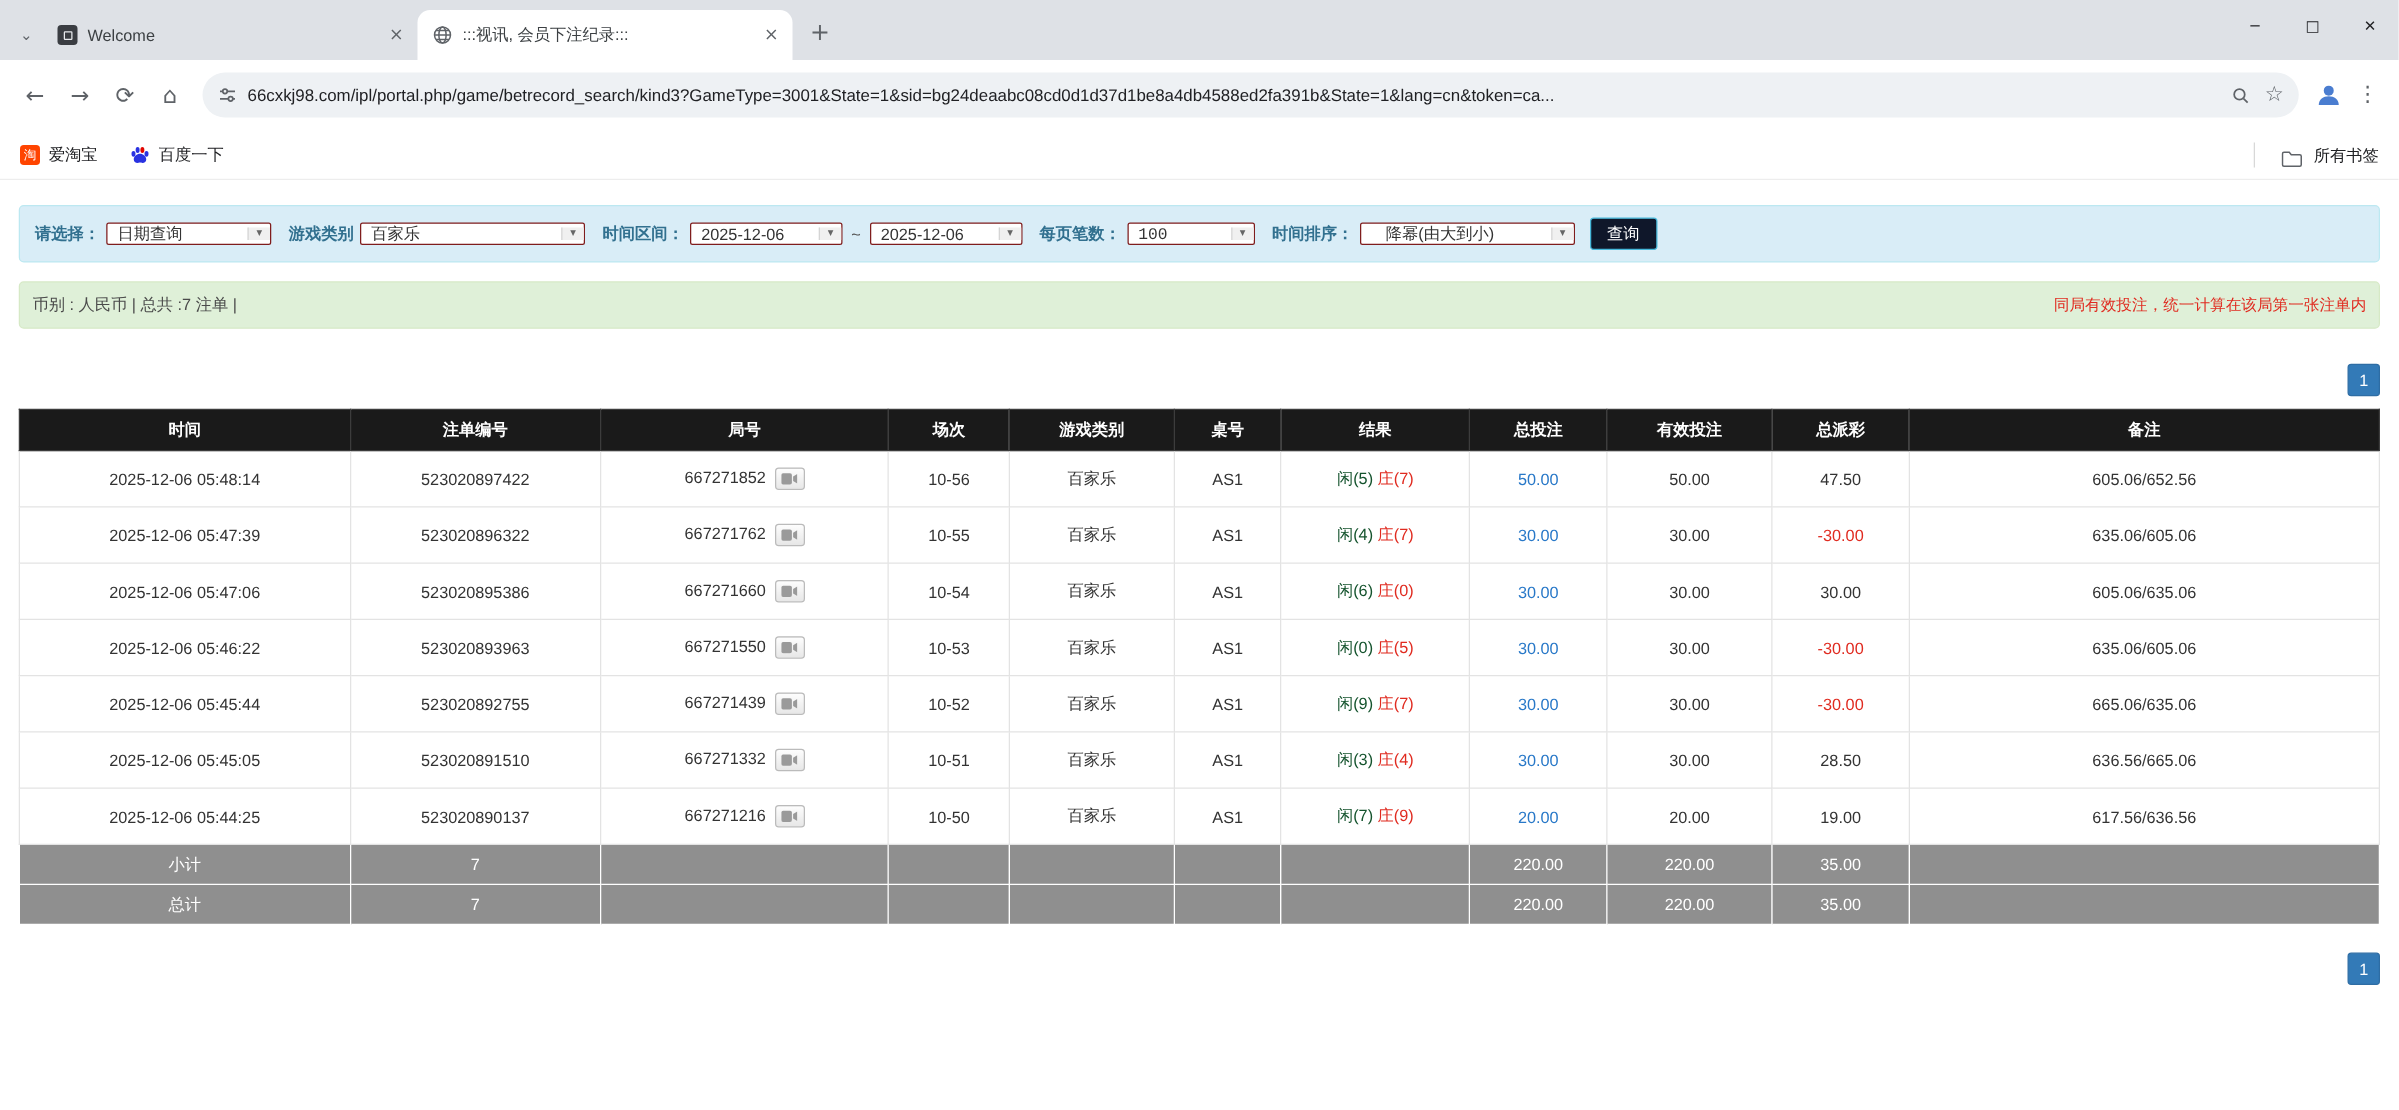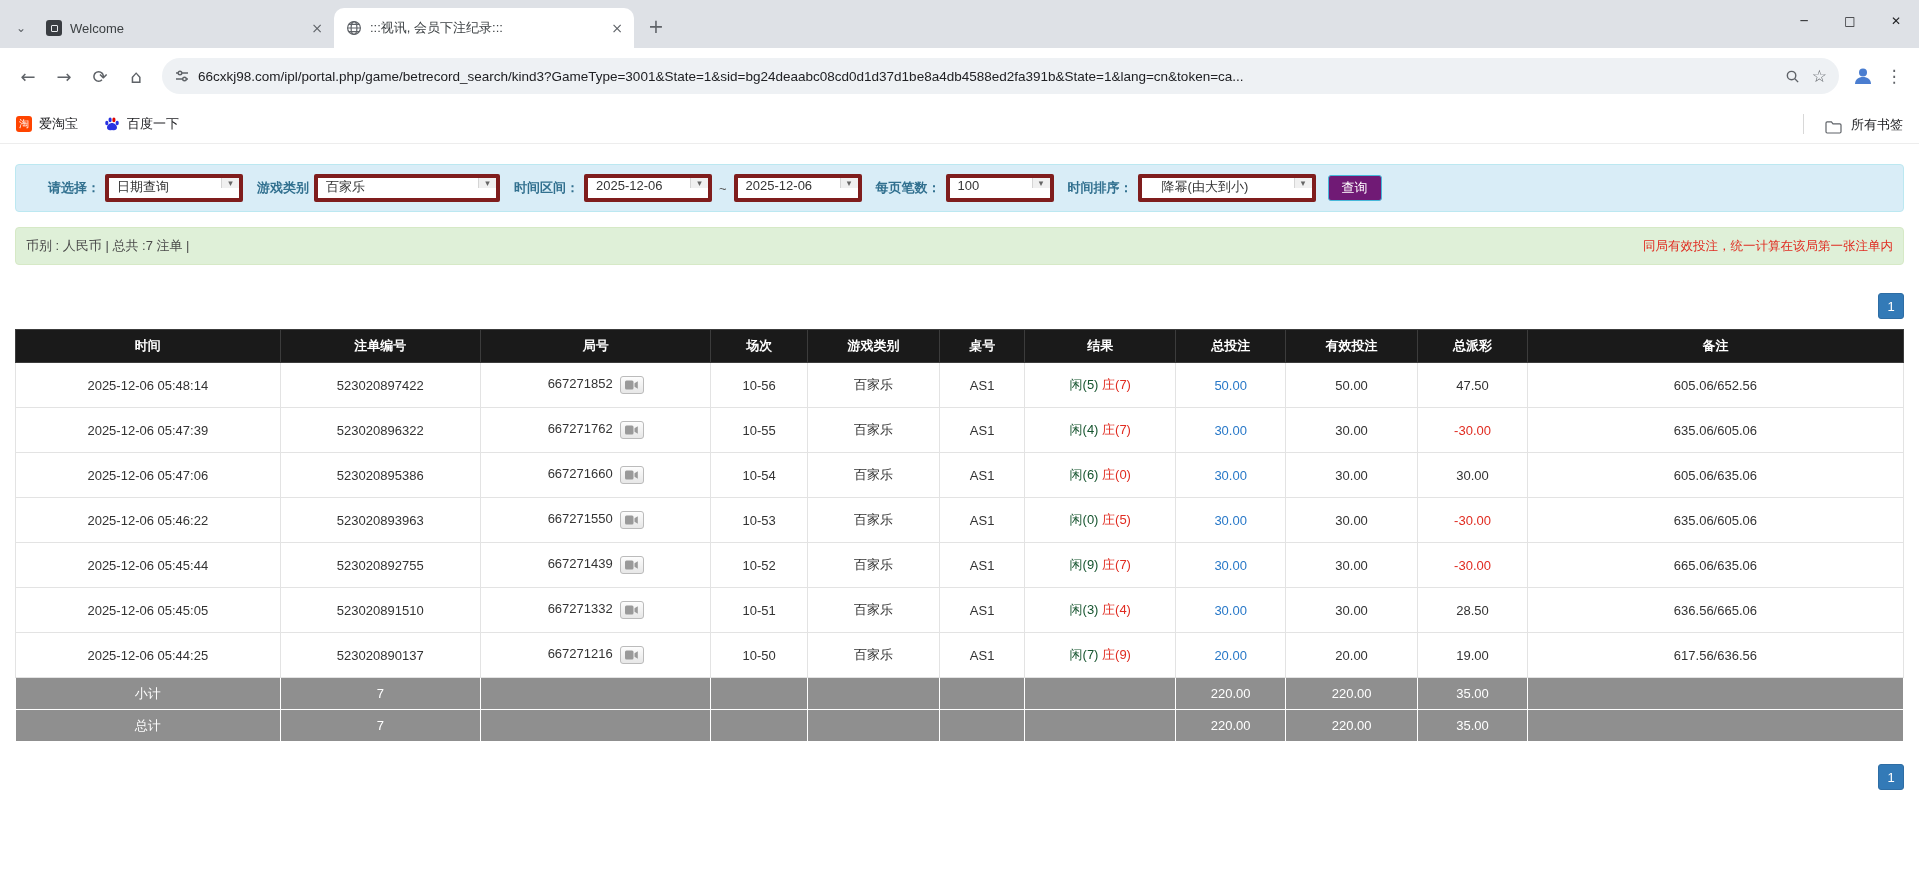--- a/index.html
+++ b/index.html
@@ -35,31 +35,31 @@
   .tao-ico { width: 16px; height: 16px; background: #ff4400; border-radius: 3px; color: #fff; font-size: 10px; display: flex; align-items: center; justify-content: center; }
   .bm-right { margin-left: auto; display: flex; align-items: flex-end; gap: 9px; cursor: pointer; }
   .bm-divider { width: 1px; height: 20px; background: #d8d8d8; margin-right: 12px; }
 
   
   .page { padding: 20px 15px 0 15px; }
   .page-title { font-size: 17px; font-weight: 400; color: #333; margin-bottom: 13px; }
 
   .filter-bar { background: #d9edf7; border: 1px solid #bce8f1; border-radius: 4px; padding: 9px 8px; display: flex; align-items: center; font-size: 13px; }
   .flabel { color: #31708f; font-weight: bold; margin: 0 5px 0 14px; white-space: nowrap; }
-  .flabel.first { margin-left: 24px; }
-  .select { display: inline-flex; align-items: flex-start; height: 28px; border: 4px solid #7f1d1d; border-radius: 2px; background: #fff; cursor: pointer; }
+  .flabel.first { margin-left: 4px; }
+  .select { display: inline-flex; align-items: center; height: 18px; border: 1px solid #7f1d1d; border-radius: 2px; background: #fff; cursor: pointer; }
   .sel-text { display: flex; align-items: center; padding: 0 8px; color: #333; white-space: nowrap; }
   .sel-arrow { width: 18px; display: flex; align-items: center; justify-content: center; background: #f0f0f0; border-left: 1px solid #d5d5d5; color: #666; font-size: 9px; }
   .sel-query .sel-text { width: 112px; }
   .sel-game  .sel-text { width: 160px; }
   .sel-date  .sel-text { width: 102px; }
-  .sel-pp    .sel-text { width: 82px; }
+  .sel-pp    .sel-text { width: 82px; font-family: Liberation Mono, monospace; }
   .sel-sort  .sel-text { width: 140px; margin-left: 12px; }
   .tilde { color: #555; margin: 0 7px; }
-  .btn-search { margin-left: 12px; height: 26px; padding: 0 13px; background: #701a75; border: 1px solid #46b8da; border-radius: 3px; color: #fff; font-size: 13px; cursor: pointer; }
+  .btn-search { margin-left: 12px; height: 26px; padding: 0 13px; background: #0f172a; border: 1px solid #46b8da; border-radius: 3px; color: #fff; font-size: 13px; cursor: pointer; }
 
   .info-bar { margin-top: 15px; background: #dff0d8; border: 1px solid #d6e9c6; border-radius: 4px; padding: 9px 10px; display: flex; align-items: center; justify-content: space-between; font-size: 13px; color: #4a4a4a; }
   .info-notice { color: #e02b20; font-size: 12.5px; }
 
   .pager { display: flex; justify-content: flex-end; margin: 28px 0 10px 0; }
   .pager.bottom { margin: 22px 0 0 0; }
   .page-btn { min-width: 26px; height: 26px; background: #337ab7; border: 1px solid #2e6da4; border-radius: 3px; color: #fff; display: flex; align-items: center; justify-content: center; font-size: 13px; cursor: pointer; }
 
   table.bet-table { width: 100%; border-collapse: collapse; table-layout: fixed; font-size: 13px; color: #333; }
   .bet-table thead th { background: #1a1a1a; color: #fff; font-weight: bold; font-size: 13px; padding: 7px 4px; border: 1px solid #3c3c3c; }

